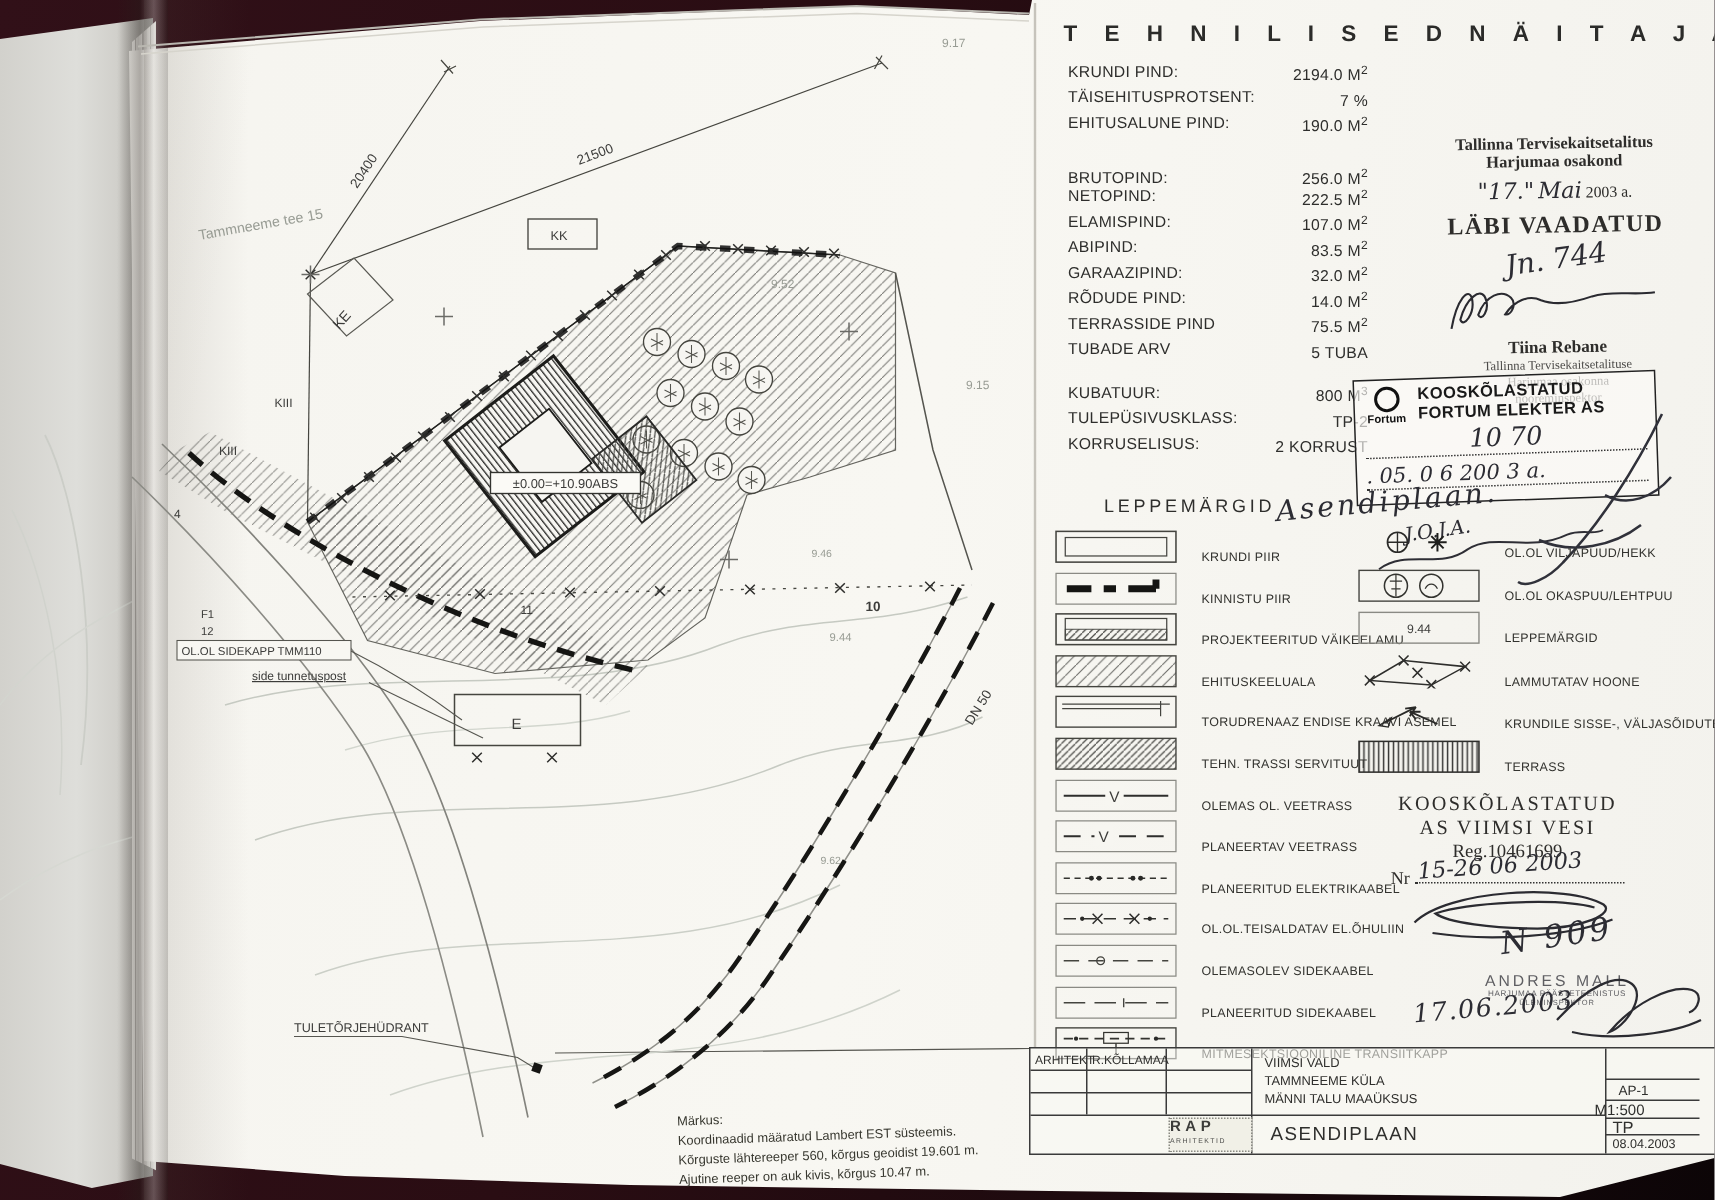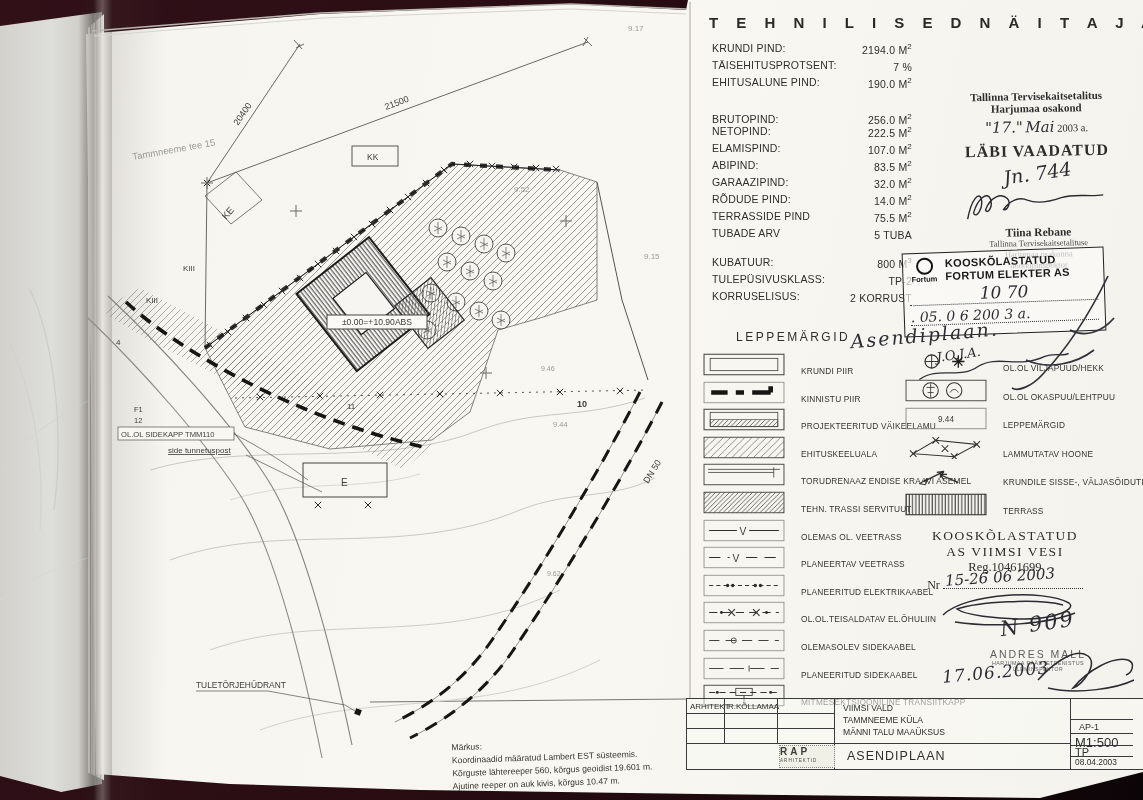--- a/index.html
+++ b/index.html
@@ -593,21 +593,21 @@
     <div class="txt" style="left:41px;top:3px;font-size:8px">R.KÕLLAMAA</div>
     <div class="txt" style="left:156px;top:4px;font-size:8.6px">VIIMSI VALD</div>
     <div class="txt" style="left:156px;top:16px;font-size:8.6px">TAMMNEEME KÜLA</div>
     <div class="txt" style="left:156px;top:28px;font-size:8.6px">MÄNNI TALU MAAÜKSUS</div>
     <div class="txt" style="left:160px;top:50px;font-size:12.5px;letter-spacing:1px">ASENDIPLAAN</div>
     <div class="rap">
       <div class="r1">RAP</div>
       <div class="r2">ARHITEKTID</div>
     </div>
     <div class="txt" style="left:392px;top:23px;font-size:9px">AP-1</div>
-    <div class="txt" style="left:388px;top:36px;font-size:13px">M1:500</div>
+    <div class="txt" style="left:376px;top:36px;font-size:10px">M1:500</div>
     <div class="txt" style="left:388px;top:47px;font-size:11px">TP</div>
     <div class="txt" style="left:388px;top:58px;font-size:8.4px">08.04.2003</div>
   </div>
 
   <div class="abs note">
     <div class="nt">Märkus:</div>
     <div>Koordinaadid määratud Lambert EST süsteemis.</div>
     <div>Kõrguste lähtereeper 560, kõrgus geoidist 19.601 m.</div>
     <div>Ajutine reeper on auk kivis, kõrgus 10.47 m.</div>
   </div>

